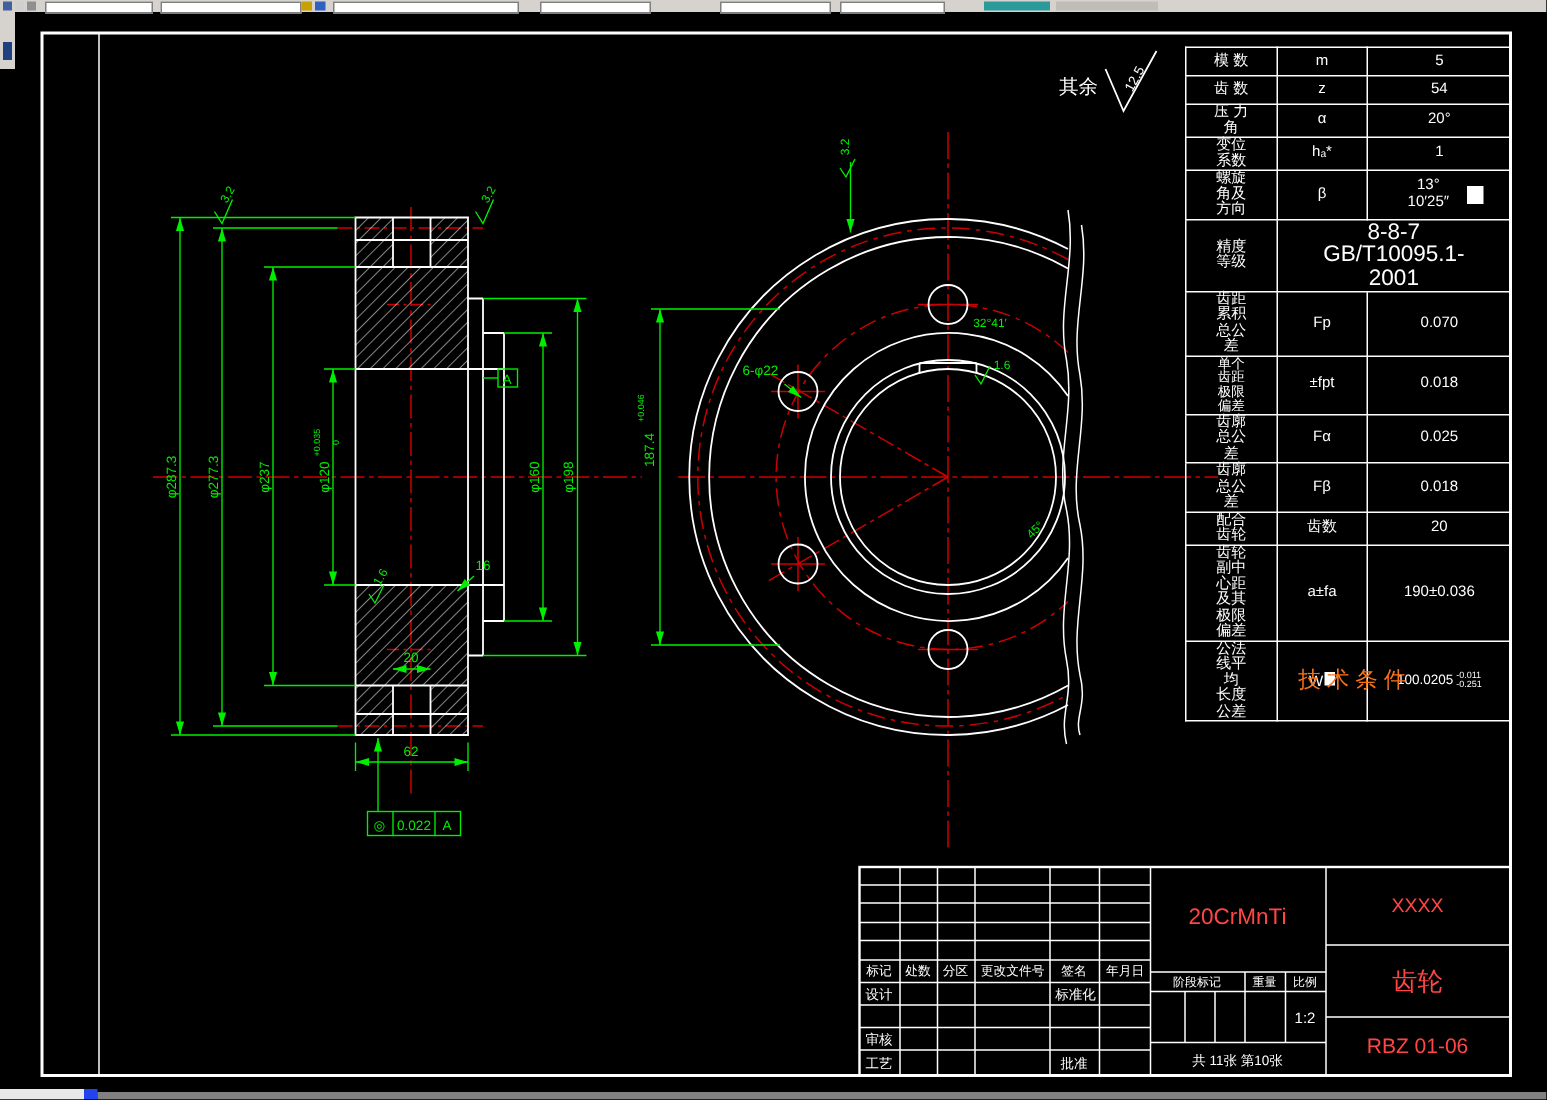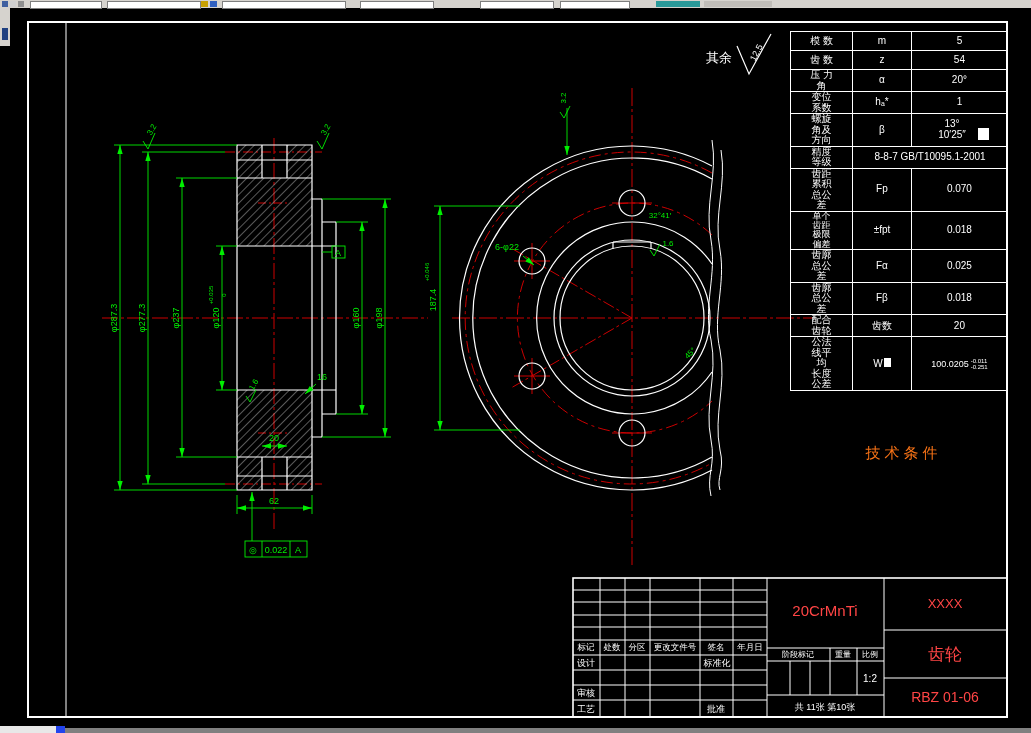--- a/index.html
+++ b/index.html
@@ -17,21 +17,21 @@
   #cmdblue{left:56px;top:726px;width:9px;height:7px;background:#2244ee;}
   #bottomgray{left:65px;top:728px;width:966px;height:5px;background:#808080;}
   
   #gear-table{left:790px;top:31px;width:218px;border-collapse:collapse;color:#fff;}
   #gear-table td{border:1px solid #fff;padding:0 18px;font-size:10px;text-align:center;
      white-space:pre-line;line-height:1.05;}
   #gear-table td.lab{width:95px;}
   #gear-table td.sym{width:46px;}
   #gear-table td.val{width:71px;}
   .r{height:19px;} .r2{height:38px;}
-  .valflex{display:flex;align-items:flex-end;justify-content:center;gap:2px;}
+  .valflex{display:flex;align-items:center;justify-content:center;gap:2px;}
   .wbox{display:inline-block;width:11px;height:12px;background:#fff;margin-left:2px;}
   .wsq{display:inline-block;width:7px;height:9px;background:#fff;margin-left:1px;}
   .stack{display:inline-flex;flex-direction:column;font-size:6px;line-height:6px;text-align:left;}
   
   #tech{left:796px;top:444px;width:215px;color:#f97316;}
   #tech .t{font-size:15px;text-align:center;letter-spacing:4px;}
   #tech .i{font-size:11px;margin-top:3px;white-space:pre;}
   svg text{font-family:"Liberation Sans", sans-serif;}
 </style>
 </head>
@@ -265,21 +265,21 @@
           <td class="sym">hₐ*</td>
           <td class="val">1</td>
         </tr>
     <tr class="r">
           <td class="lab">螺旋角及方向</td>
           <td class="sym">β</td>
         <td class="val"><span class="valflex"><span>13° 10′25″</span><span class="wbox"></span></span></td>
         </tr>
     <tr class="r">
           <td class="lab">精度等级</td>
-          <td colspan="2" style="font-size:10px;">8-8-7  GB/T10095.1-2001</td>
+          <td colspan="2" style="font-size:15px;">8-8-7  GB/T10095.1-2001</td>
         </tr>
     <tr class="r">
           <td class="lab">齿距累积总公差</td>
           <td class="sym">Fp</td>
           <td class="val">0.070</td>
         </tr>
     <tr class="r">
           <td class="lab" style="font-size:9px;">单个齿距极限偏差</td>
           <td class="sym">±fpt</td>
           <td class="val">0.018</td>
@@ -291,20 +291,26 @@
         </tr>
     <tr class="r">
           <td class="lab">齿廓总公差</td>
           <td class="sym">Fβ</td>
           <td class="val">0.018</td>
         </tr>
     <tr class="r">
           <td class="lab">配合齿轮</td>
           <td class="sym">齿数</td>
           <td class="val">20</td>
+        </tr>
+    <tr class="r2">
+          <td class="lab">齿轮副中心距
+及其极限偏差</td>
+          <td class="sym">a±fa</td>
+          <td class="val">190±0.036</td>
         </tr>
     <tr class="r2">
           <td class="lab">公法线平均
 长度公差</td>
         <td class="sym"><span>W</span><span class="wsq"></span></td>
         <td class="val" style="font-size:9px;"><span class="valflex"><span>100.0205</span><span class="stack"><span>-0.011</span><span>-0.251</span></span></span></td>
         </tr>
   </tbody>
     </table>
 

